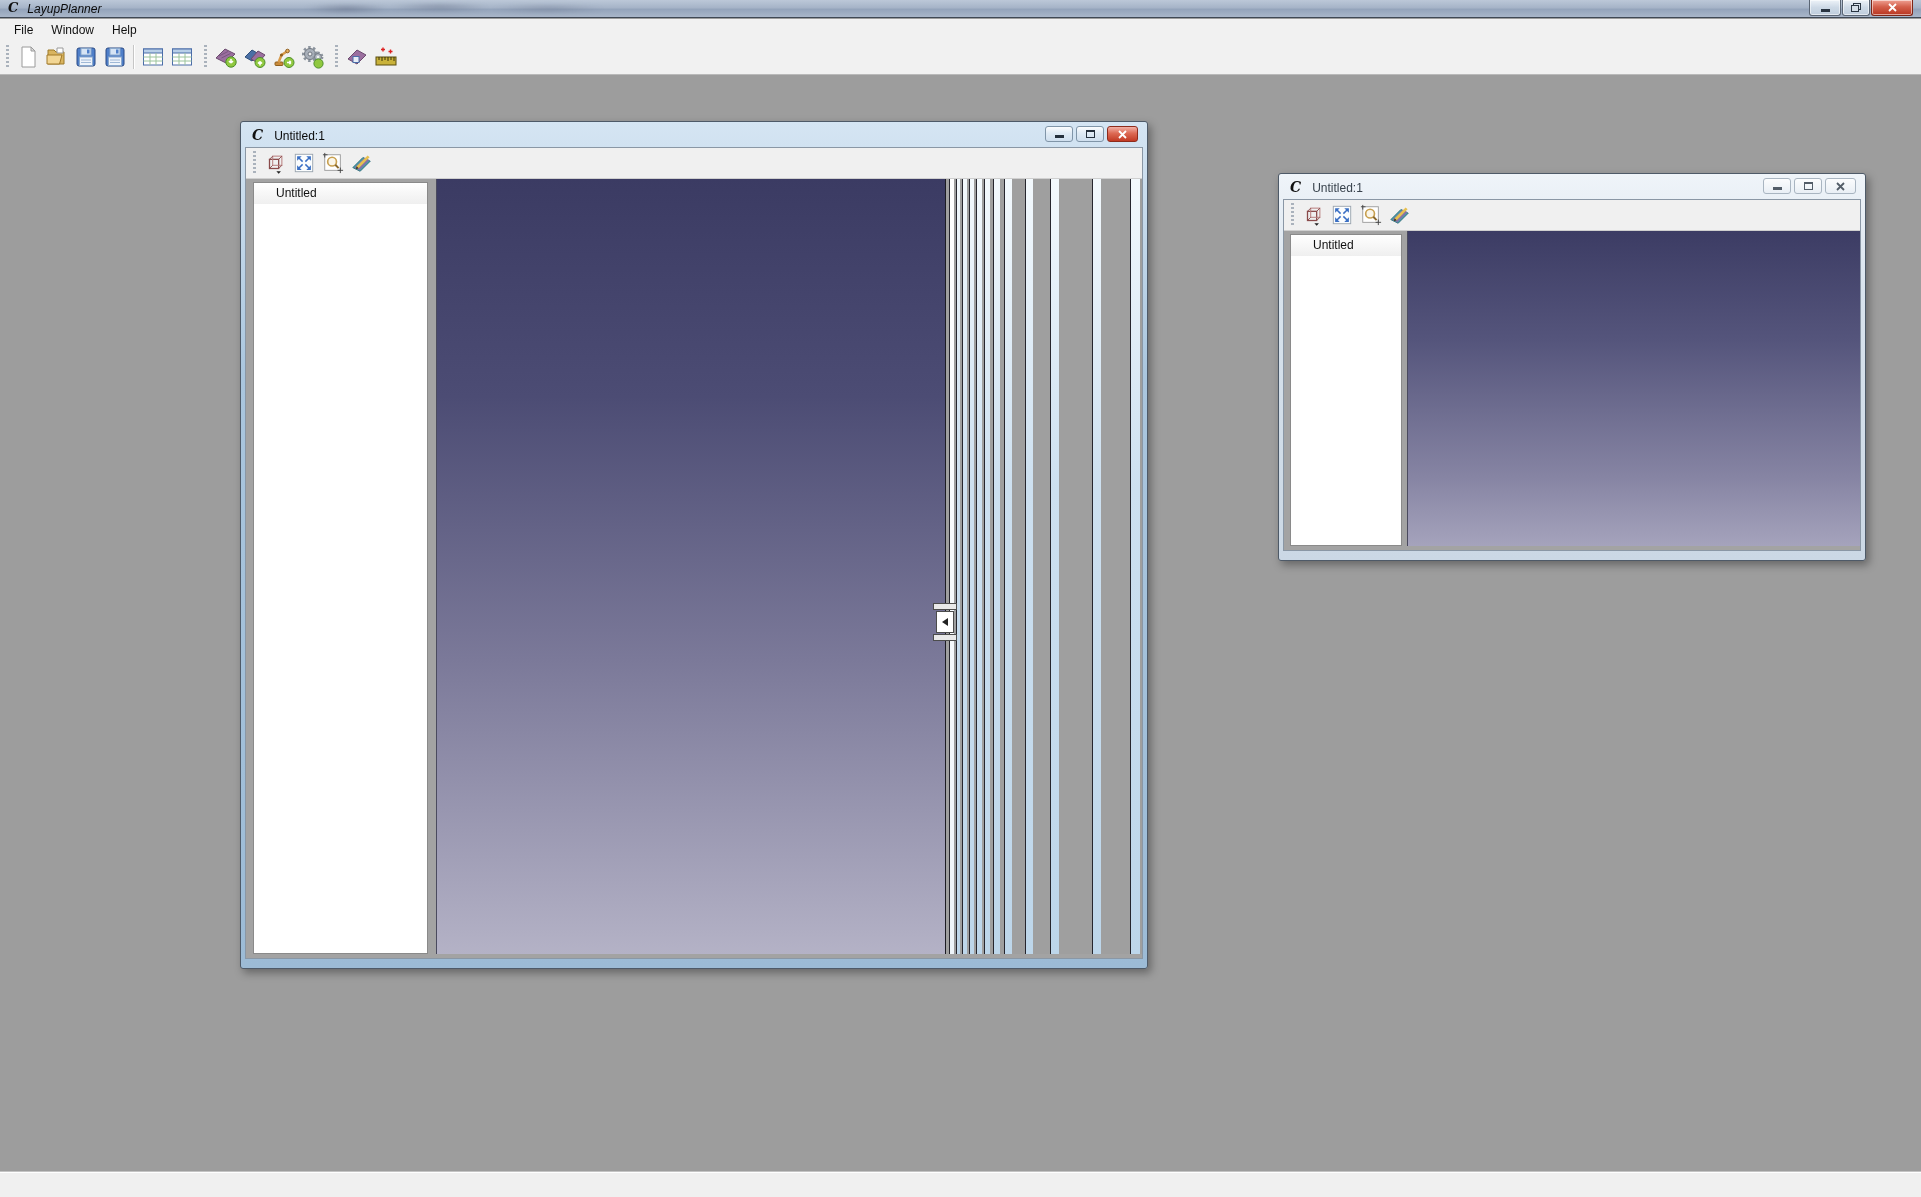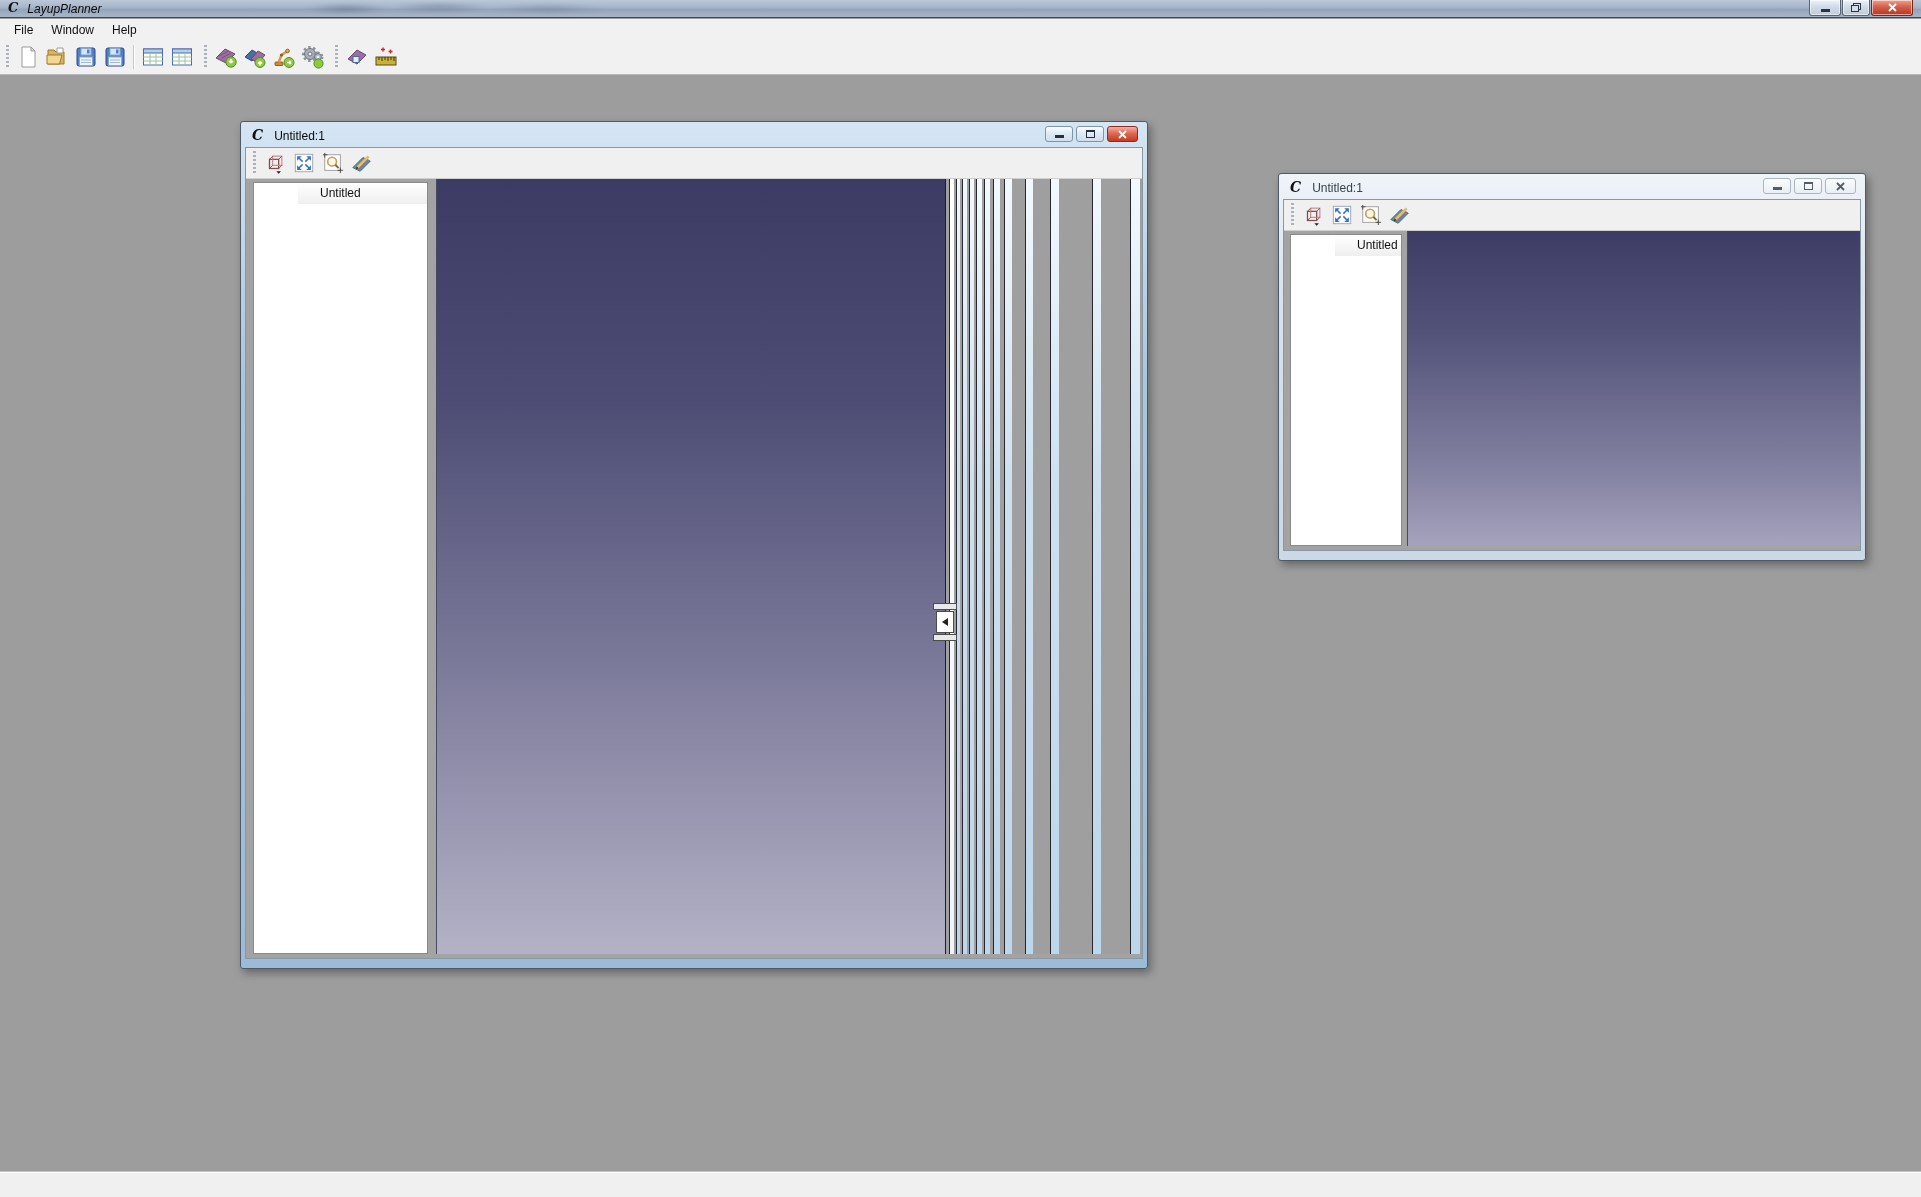--- a/index.html
+++ b/index.html
@@ -71,21 +71,21 @@
     display:flex; flex-direction:column; }
   .c-toolbar { flex:0 0 31px; display:flex; align-items:center; padding-left:3px;
     border-bottom:1px solid #cfcfcf; box-shadow:0 1px 0 #ffffff; }
   .c-toolbar .tb-btn { width:27px; height:27px; margin:0 1px; }
   .c-toolbar svg { width:22px; height:22px; }
   .c-content { flex:1; position:relative; background:#a3a3a3; }
 
   .side-panel { position:absolute; left:7px; top:3px; bottom:4px; background:#ffffff;
     border:1px solid #8a8a8a; }
   .panel-header { height:30px; line-height:20px; padding-left:22px; font-size:12px; color:#101010;
-    background:linear-gradient(#ffffff,#e9e9e9); border-bottom:1px solid #bdbdbd;margin-left:44px; }
+    background:linear-gradient(#ffffff,#e9e9e9); border-bottom:1px solid #bdbdbd; }
   .panel-body { position:absolute; top:21px; bottom:0; left:0; right:0; background:#fff; }
 
   .viewport { position:absolute; top:0; bottom:4px; border-left:1px solid #4a4a5e; }
   .vp1 { left:190px; width:509px;
     background:linear-gradient(180deg,#3b3b63 0%,#4c4c74 28%,#7b7999 62%,#b4b2c6 100%); }
   .vp2 { left:123px; right:0;
     background:linear-gradient(180deg,#3c3c64 0%,#55557c 35%,#8684a3 78%,#a5a3bc 100%); }
   .sp1 { width:175px; } .sp2 { width:112px; left:6px; }
 
   

